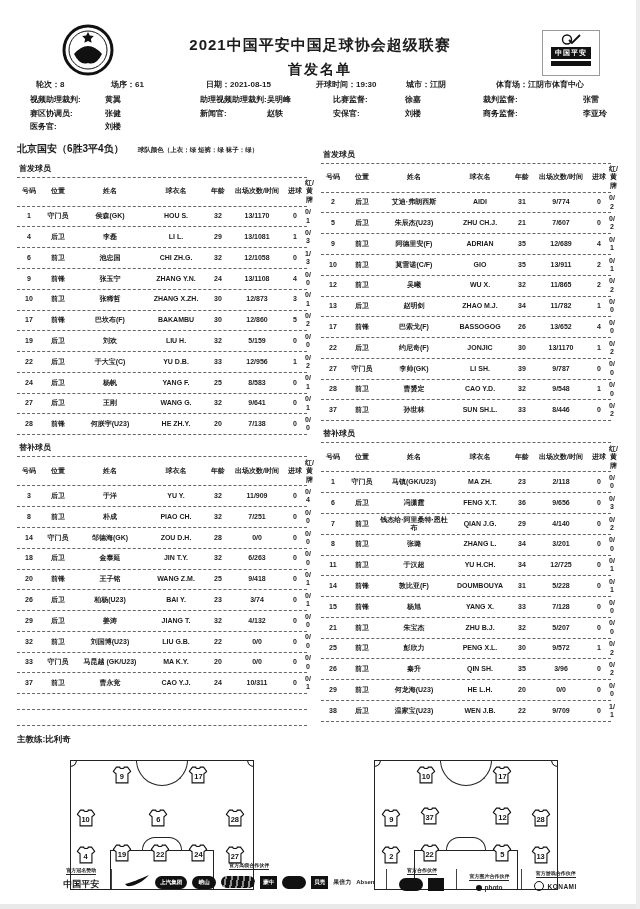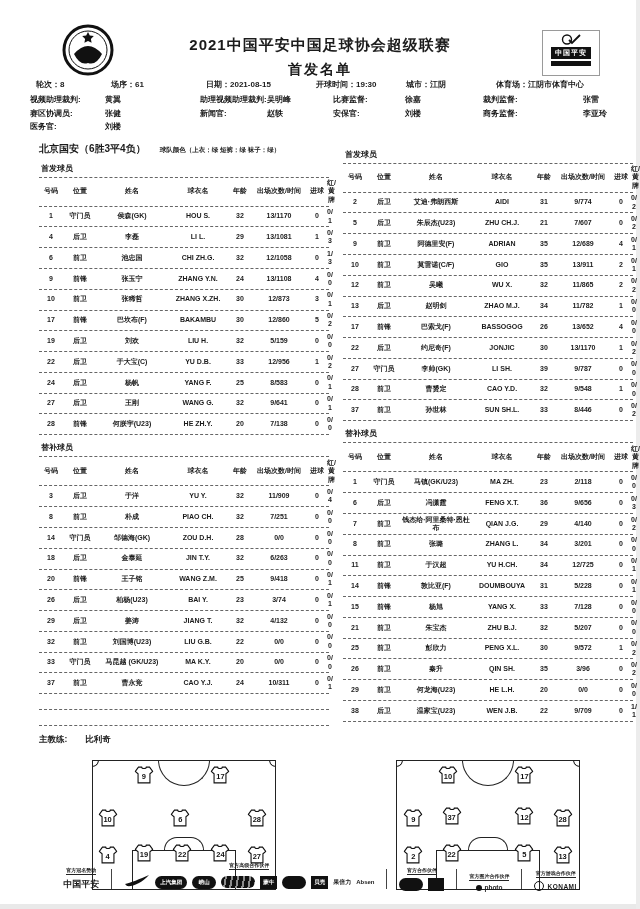--- a/index.html
+++ b/index.html
@@ -12,36 +12,36 @@
   .pingan{position:absolute;right:40px;top:30px;width:58px;height:46px;border:1px solid #9a9a9a;
           display:flex;flex-direction:column;align-items:center;gap:2px;padding:3px 2px;box-sizing:border-box;background:#fff;}
   .pa-band{background:#111;color:#fff;font-size:7px;font-weight:700;padding:1px 4px;letter-spacing:1px;white-space:nowrap;}
   .pa-bar{width:40px;height:5px;background:#111;}
   .matchup{margin:14px 0 0 30px;font-size:10px;font-weight:700;}
   .meta{display:grid;grid-template-columns:75px 95px 110px 90px 90px 1fr;padding-left:36px;
         font-size:8px;font-weight:700;}
   .officials .tr{display:grid;grid-template-columns:75px 95px 67px 66px 72px 78px 100px 1fr;
         padding-left:30px;min-height:13.5px;align-items:center;font-size:8px;font-weight:700;border:none;}
   .officials{margin-top:3px;}
-  .teams,.pitches,.bottomrow{display:flex;gap:14px;padding:0 18px 0 17px;margin-left:22px;}
+  .teams,.pitches,.bottomrow{display:flex;gap:14px;padding:0 18px 0 17px;}
   .teamcol{width:290px;flex:0 0 290px;}
   .teams{margin-top:8px;}
   .teamhead{display:flex;align-items:baseline;gap:14px;}
   .tname{font-size:10px;font-weight:700;white-space:nowrap;}
   .tcolors{font-size:6.5px;font-weight:700;white-space:nowrap;}
   .seclabel{font-size:8px;font-weight:700;margin:7px 0 3px 2px;}
   .tbl{width:100%;}
   .tbl .tr{display:grid;grid-template-columns:24px 34px 70px 62px 22px 56px 20px 1fr;
         border-bottom:1px dashed #666;align-items:center;}
   .tbl .th-row{border-top:1px dashed #666;font-weight:700;min-height:13px;}
   .tbl .td{font-size:7px;text-align:center;line-height:1.2;padding:1.5px 0;font-weight:600;word-break:break-all;}
   .tbl .th{font-size:7px;font-weight:700;}
   .starters .tr{min-height:13px;}
   .subs .tr{min-height:15px;}
-  .coachline{margin-top:8px;font-size:8.5px;font-weight:700;display:flex;gap:18px;}
+  .coachline{margin-top:8px;font-size:8.5px;font-weight:700;display:flex;gap:0;}
   .pitches{margin-top:14px;}
   .pitchcol{width:290px;flex:0 0 290px;}
   .pitch{position:relative;width:182px;height:128px;border:1.5px solid #222;margin:0 auto;background:#fff;}
   .m{position:absolute;box-sizing:border-box;}
   .cc{top:-1px;left:50%;transform:translateX(-50%);width:52px;height:26px;border:1.4px solid #222;border-top:none;border-radius:0 0 52px 52px;}
   .pa{bottom:-1px;left:50%;transform:translateX(-50%);width:104px;height:40px;border:1.4px solid #222;border-bottom:none;}
   .parc{bottom:39px;left:50%;transform:translateX(-50%);width:40px;height:13px;border:1.4px solid #222;border-bottom:none;border-radius:40px 40px 0 0;}
   .ctl{top:-1px;left:-1px;width:7px;height:7px;border:1.2px solid #222;border-left:none;border-top:none;border-radius:0 0 7px 0;}
   .ctr{top:-1px;right:-1px;width:7px;height:7px;border:1.2px solid #222;border-right:none;border-top:none;border-radius:0 0 0 7px;}
   .shirt{position:absolute;width:19px;height:18px;transform:translate(-50%,-50%);z-index:2;}

